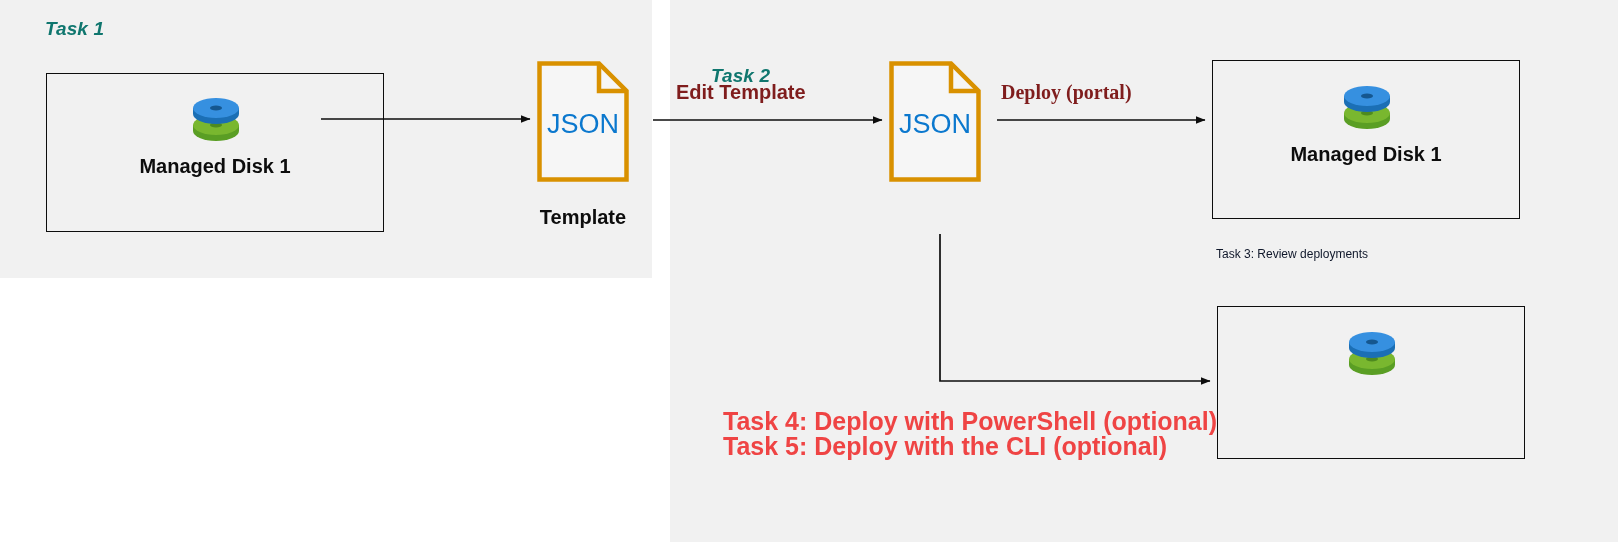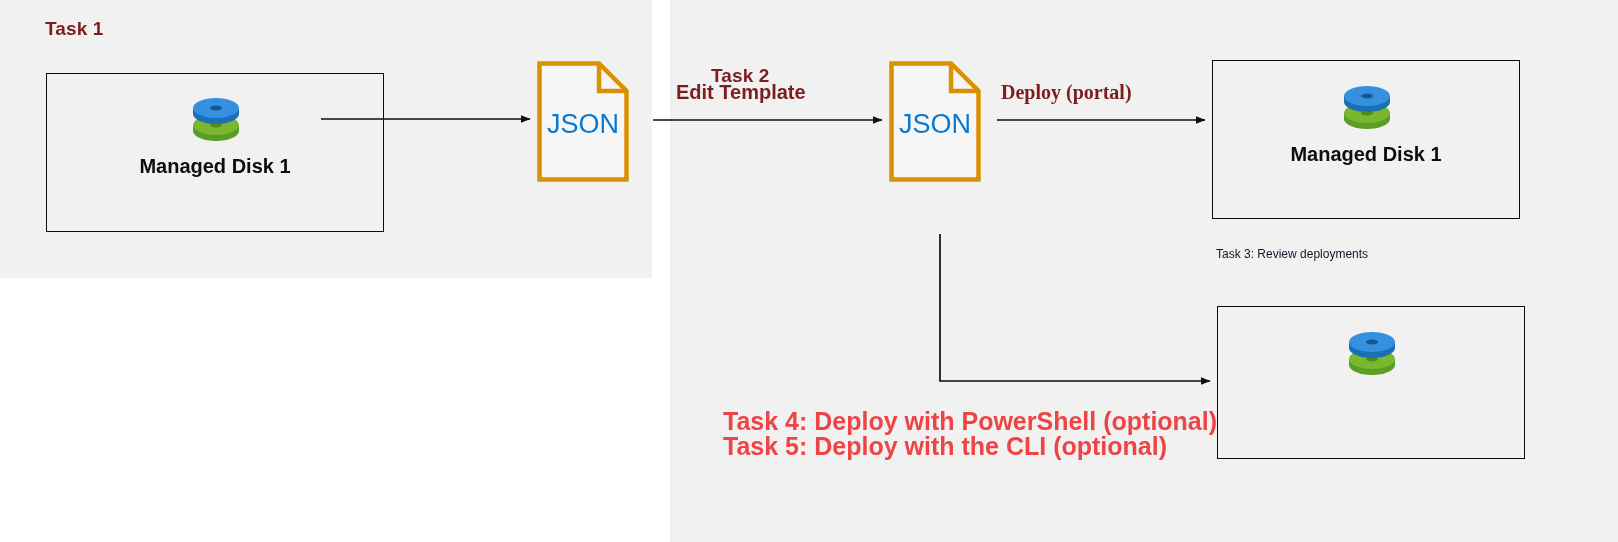--- a/index.html
+++ b/index.html
@@ -17,25 +17,26 @@
   }
   .panel {
     position: absolute;
     background: #f1f1f1;
   }
   #panel-left  { left: 0px;   top: 0px; width: 652px;  height: 278px; }
   #panel-right { left: 670px; top: 0px; width: 948px;  height: 542px; }
 
   .task-heading {
     position: absolute;
-    color: #7f1d1d;
+    color: #0f766e;
     font-weight: bold;
     font-size: 19px;
     letter-spacing: 0.1px;
     white-space: nowrap;
+    font-style: italic;
   }
   #task1-heading { left: 45px;  top: 18px; }
   #task2-heading { left: 711px; top: 21px; margin-top: 44px; }
 
   .task-note {
     position: absolute;
     color: #0f172a;
     font-weight: normal;
     font-size: 12px;
     white-space: nowrap;
@@ -151,20 +152,21 @@
       <ellipse cx="30" cy="13" rx="6" ry="2.6" fill="#15578f"></ellipse>
     </svg>
     <div class="disk-label" style="top:81px;">Managed Disk 1</div>
   </div>
 
   <svg class="json-doc" id="json-template" viewBox="0 0 92 121" xmlns="http://www.w3.org/2000/svg">
     <path d="M2.5,2.5 L62,2.5 L89.5,30 L89.5,118.5 L2.5,118.5 Z" fill="#f6f6f6" stroke="#d99100" stroke-width="4.5" stroke-linejoin="miter"></path>
     <path d="M62,2.5 L62,30 L89.5,30" fill="none" stroke="#d99100" stroke-width="4.5" stroke-linejoin="miter"></path>
     <text x="46" y="72" text-anchor="middle" font-family="Liberation Sans, sans-serif" font-size="27" fill="#0b78ce">JSON</text>
   </svg>
+  <div class="json-caption" id="caption-template">Template</div>
 
   <div class="arrow-label" id="label-edit-template">Edit Template</div>
 
   <svg class="json-doc" id="json-new-template" viewBox="0 0 92 121" xmlns="http://www.w3.org/2000/svg">
     <path d="M2.5,2.5 L62,2.5 L89.5,30 L89.5,118.5 L2.5,118.5 Z" fill="#f6f6f6" stroke="#d99100" stroke-width="4.5" stroke-linejoin="miter"></path>
     <path d="M62,2.5 L62,30 L89.5,30" fill="none" stroke="#d99100" stroke-width="4.5" stroke-linejoin="miter"></path>
     <text x="46" y="72" text-anchor="middle" font-family="Liberation Sans, sans-serif" font-size="27" fill="#0b78ce">JSON</text>
   </svg>
 
   <div class="arrow-label" id="label-deploy-portal">Deploy (portal)</div>

